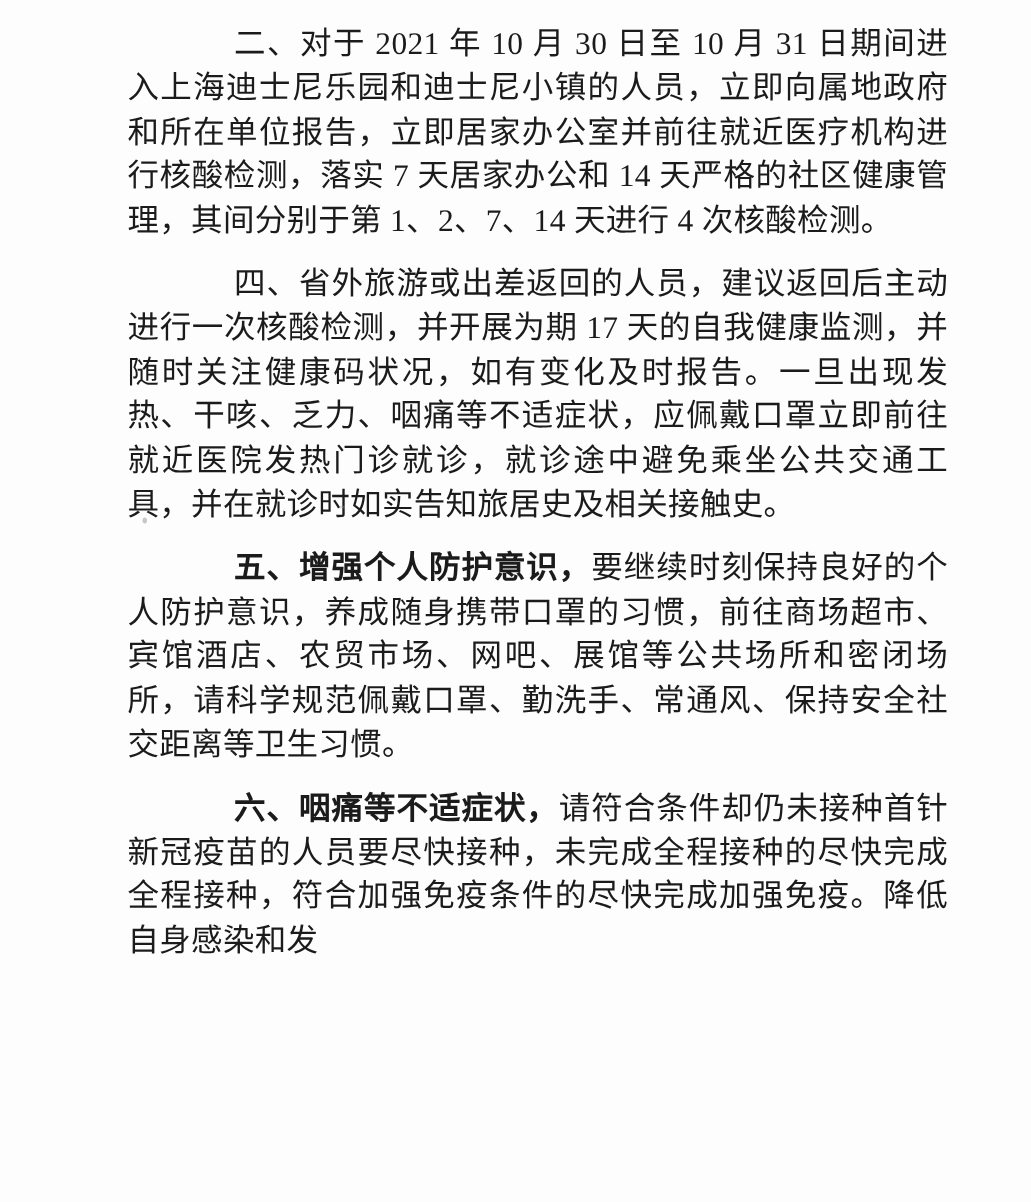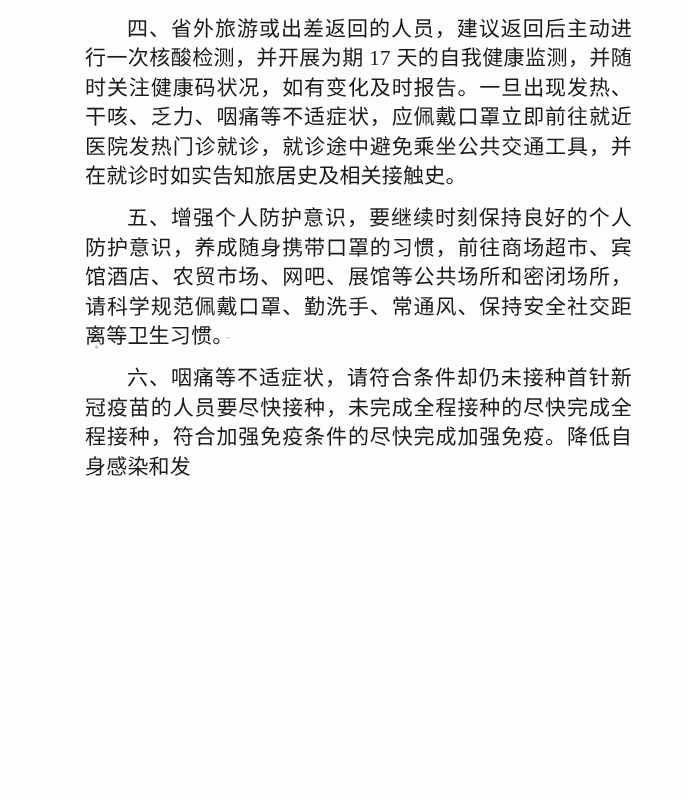--- a/index.html
+++ b/index.html
@@ -22,35 +22,37 @@
       line-height: 29.4px;
       text-align: justify;
       text-justify: inter-character;
       letter-spacing: 0.2px;
     }
     .doc p {
       margin: 0 0 13px 0;
       text-indent: 2em;
     }
     .lead {
-      font-weight: 400;
+      font-weight: 700;
+      margin-left: 29px;
     }
     .speck {
       position: absolute;
       background: #9a9a9a;
       border-radius: 50%;
       opacity: 0.55;
     }
     .speck-1 { left: 95px;  top: 345px; width: 3px; height: 4px; }
     .speck-2 { left: 226px; top: 337px; width: 4px; height: 2px; opacity: 0.35; }
   </style>
 </head>
 <body style="background: rgb(253, 253, 253); color: rgb(27, 27, 27);">
 
 <div class="doc">
+  <p><span class="lead"></span><span>二、对于 2021 年 10 月 30 日至 10 月 31 日期间进入上海迪士尼乐园和迪士尼小镇的人员，立即向属地政府和所在单位报告，立即居家办公室并前往就近医疗机构进行核酸检测，落实 7 天居家办公和 14 天严格的社区健康管理，其间分别于第 1、2、7、14 天进行 4 次核酸检测。</span></p>
 
 
   <p><span class="lead"></span><span>四、省外旅游或出差返回的人员，建议返回后主动进行一次核酸检测，并开展为期 17 天的自我健康监测，并随时关注健康码状况，如有变化及时报告。一旦出现发热、干咳、乏力、咽痛等不适症状，应佩戴口罩立即前往就近医院发热门诊就诊，就诊途中避免乘坐公共交通工具，并在就诊时如实告知旅居史及相关接触史。</span></p>
 
   <p><span class="lead">五、增强个人防护意识，</span><span>要继续时刻保持良好的个人防护意识，养成随身携带口罩的习惯，前往商场超市、宾馆酒店、农贸市场、网吧、展馆等公共场所和密闭场所，请科学规范佩戴口罩、勤洗手、常通风、保持安全社交距离等卫生习惯。</span></p>
 
   <p><span class="lead">六、咽痛等不适症状，</span><span>请符合条件却仍未接种首针新冠疫苗的人员要尽快接种，未完成全程接种的尽快完成全程接种，符合加强免疫条件的尽快完成加强免疫。降低自身感染和发</span></p>
 </div>
 
 <div class="speck speck-1"></div>

